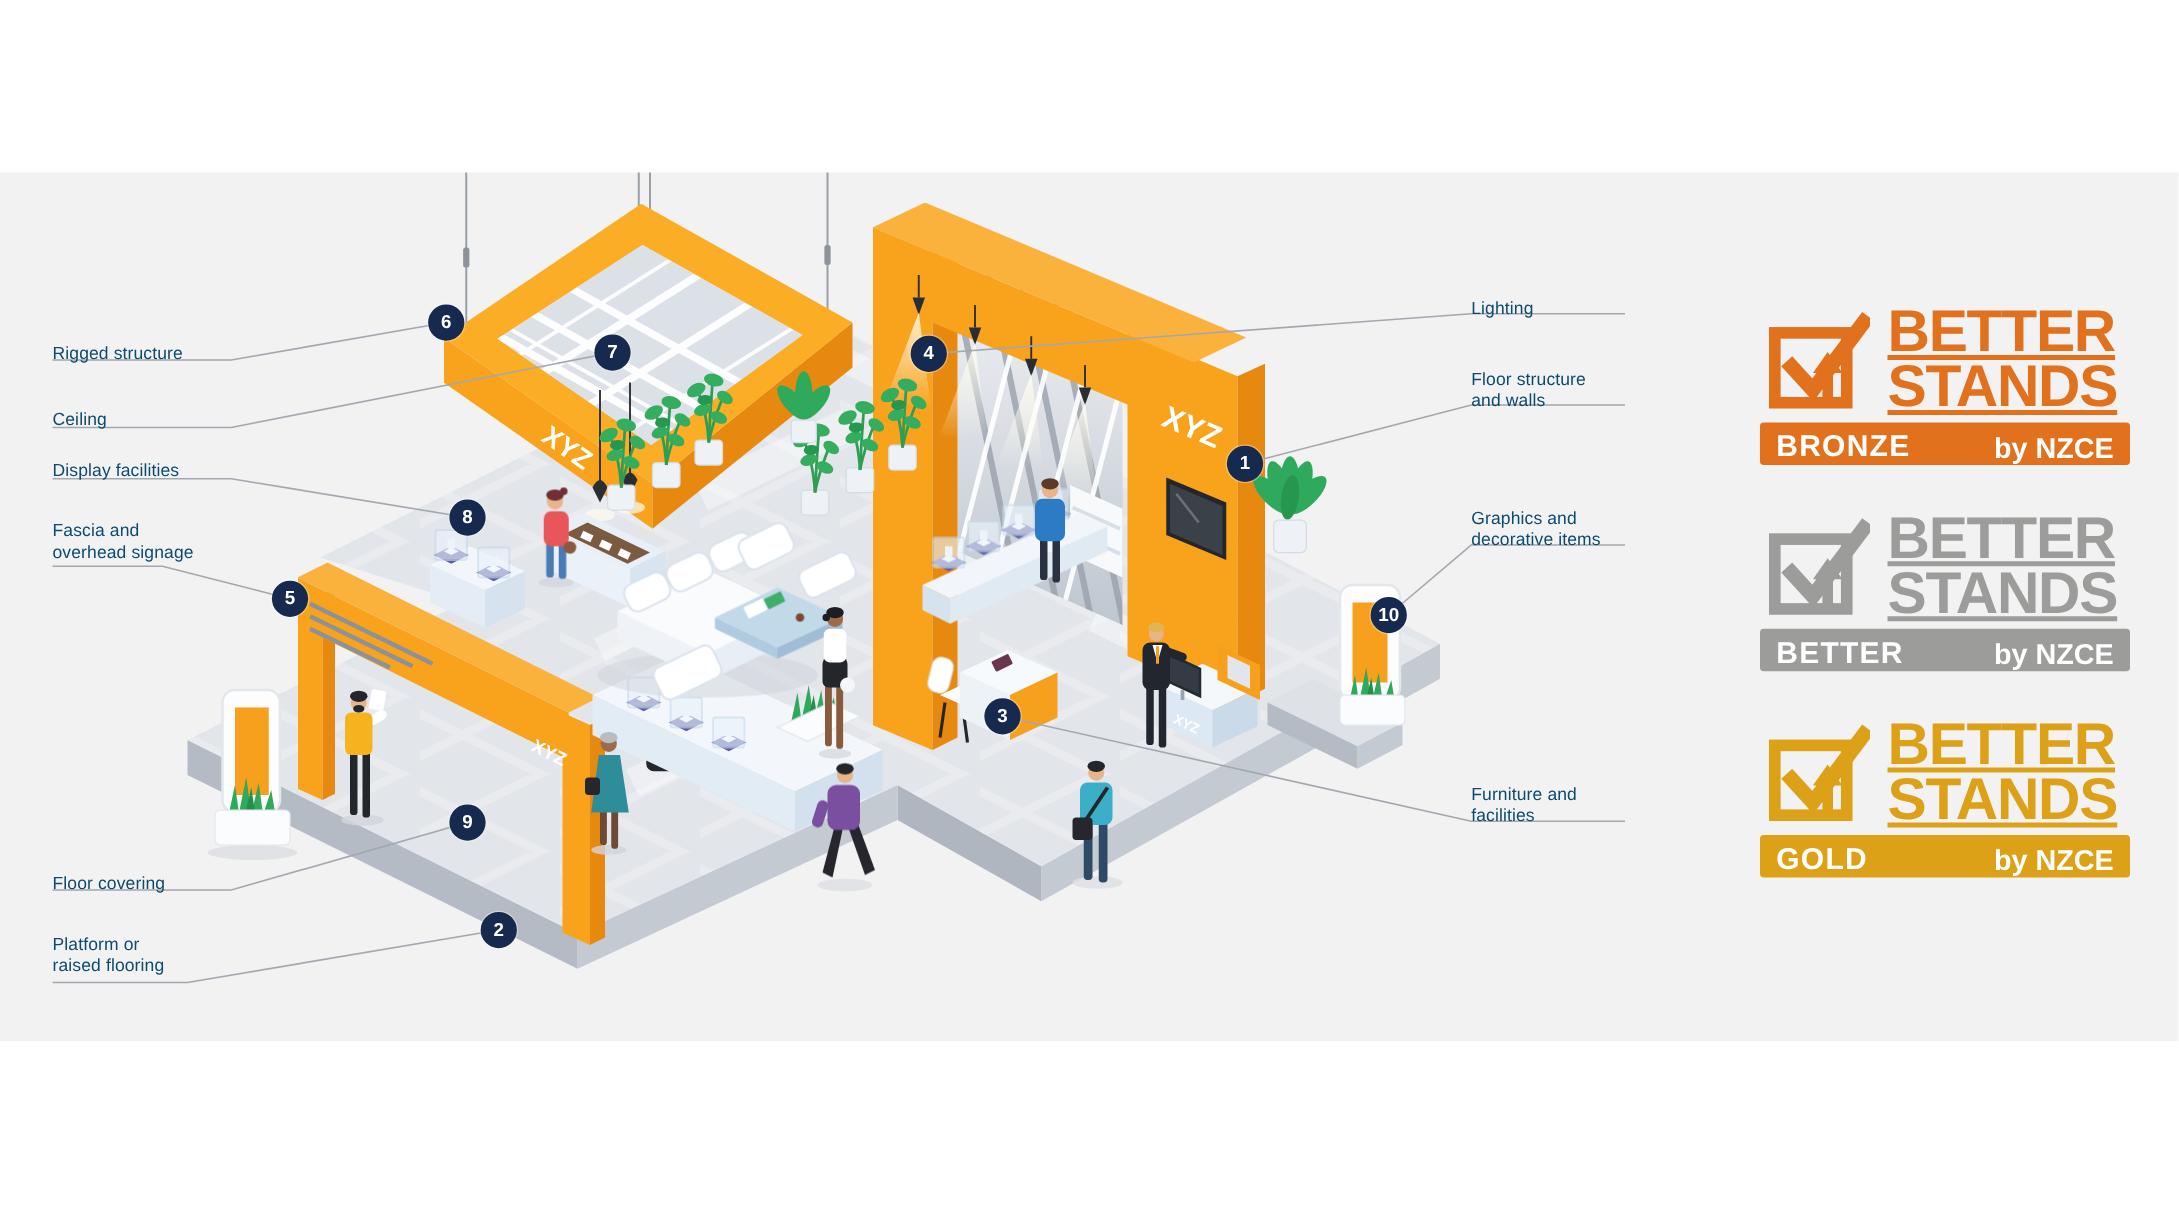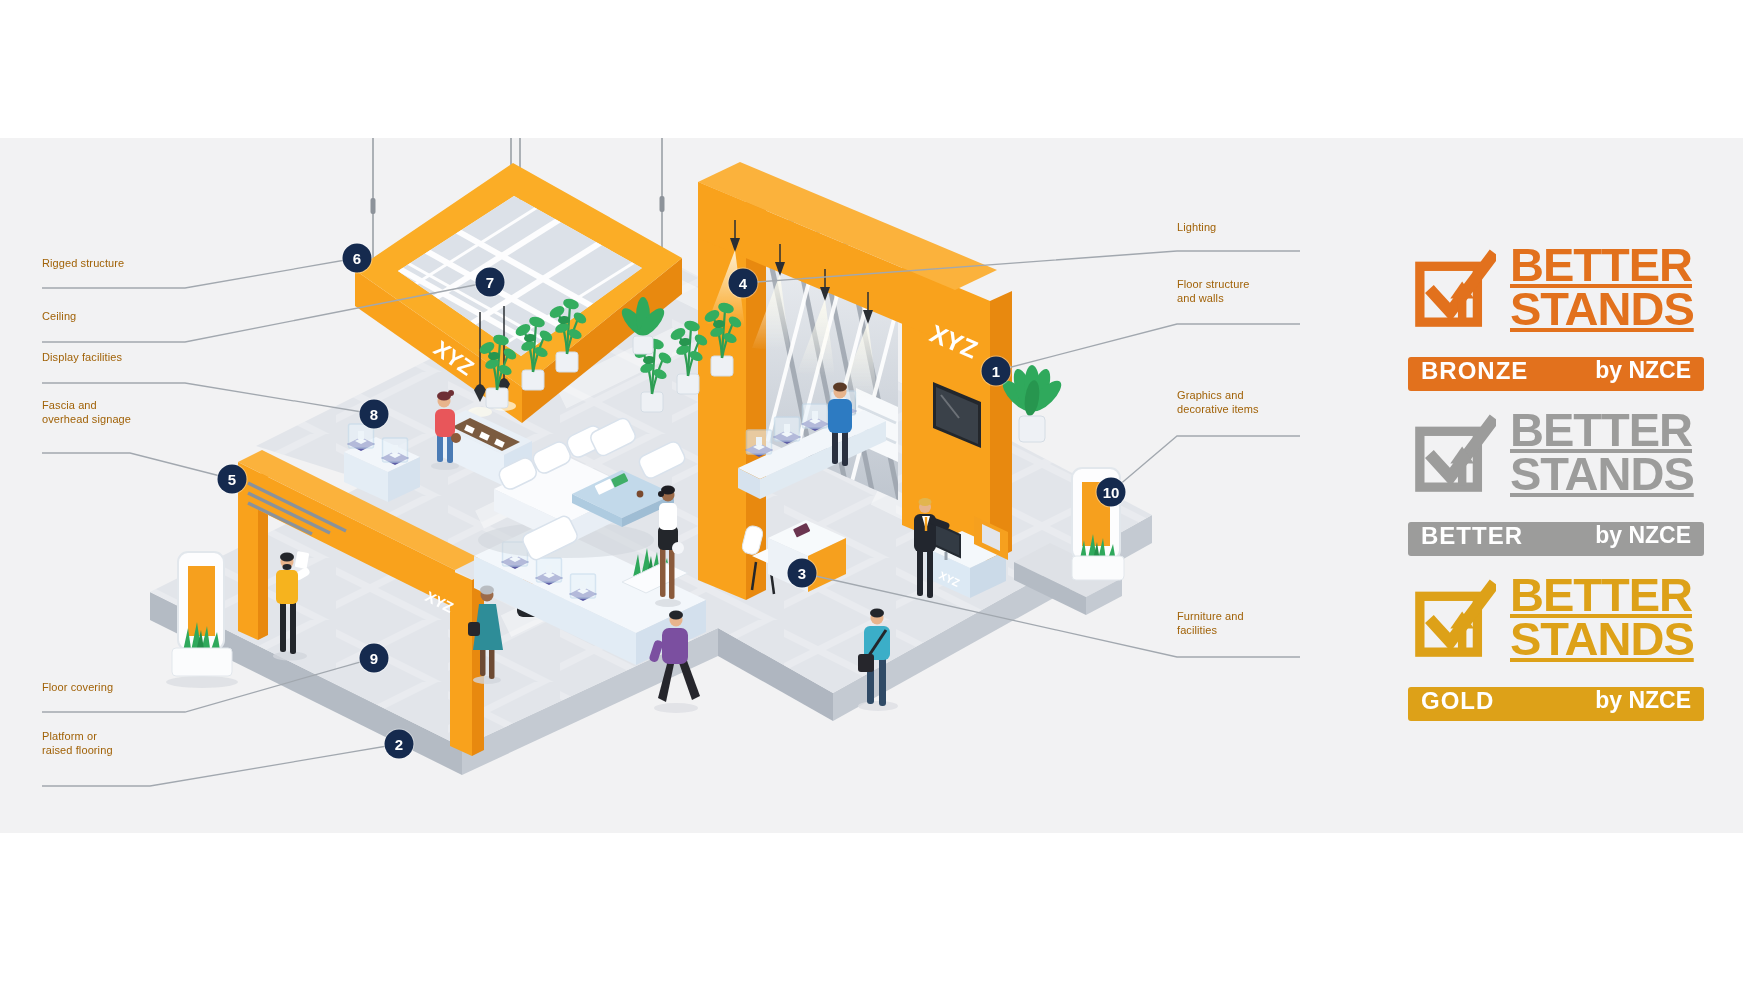--- a/index.html
+++ b/index.html
@@ -1,33 +1,33 @@
 <!DOCTYPE html>
 <html><head>
 <meta charset="utf-8">
 <style>
   html,body{margin:0;padding:0;background:#fff;}
   .canvas{position:relative;width:1743px;height:981px;background:#ffffff;overflow:hidden;
           font-family:"Liberation Sans",sans-serif;}
   .band{position:absolute;left:0;top:138px;width:1743px;height:695px;background:#f2f2f3;}
   svg.scene{position:absolute;left:0;top:0;width:1743px;height:981px;}
-  .callout-label{position:absolute;color:#a16207;font-size:11px;line-height:1.24;
-                 white-space:pre-line;letter-spacing:.1px;}
+  .callout-label{position:absolute;color:#0c4a6e;font-size:14px;line-height:1.24;
+                 white-space:pre-line;letter-spacing:.1px;margin-top:17px;}
   .badge{position:absolute;width:29px;height:29px;border-radius:50%;background:#152a4e;color:#fff;
          font-weight:700;font-size:15px;display:flex;align-items:center;justify-content:center;
          transform:translate(-50%,-50%);box-shadow:0 0 0 1px rgba(255,255,255,.35);}
   .cert{position:absolute;left:1408px;width:296px;}
   .cert--bronze{top:246px;color:#e2711d;}
   .cert--silver{top:411px;color:#9c9c9b;}
   .cert--gold{top:576px;color:#dda118;}
   .cert-row{display:flex;gap:14px;align-items:flex-start;text-decoration:underline;}
   .cert-icon{width:88px;height:88px;flex:0 0 auto;}
   .cert-title{font-weight:700;font-size:47px;line-height:44px;letter-spacing:-1px;margin-top:-3px;}
   .cert-title span{display:block;}
-  .cert-bar{margin-top:23px;height:34px;border-radius:3px;display:flex;align-items:flex-start;
+  .cert-bar{margin-top:4px;height:34px;border-radius:3px;display:flex;align-items:flex-end;
             justify-content:space-between;padding:0 13px;color:#fff;font-weight:700;}
   .cert--bronze .cert-bar{background:#e2711d;}
   .cert--silver .cert-bar{background:#9c9c9b;}
   .cert--gold .cert-bar{background:#dda118;}
   .cert-level{font-size:24px;letter-spacing:1px;}
   .cert-by{font-size:23px;}
 </style>
 </head>
 <body>
 

